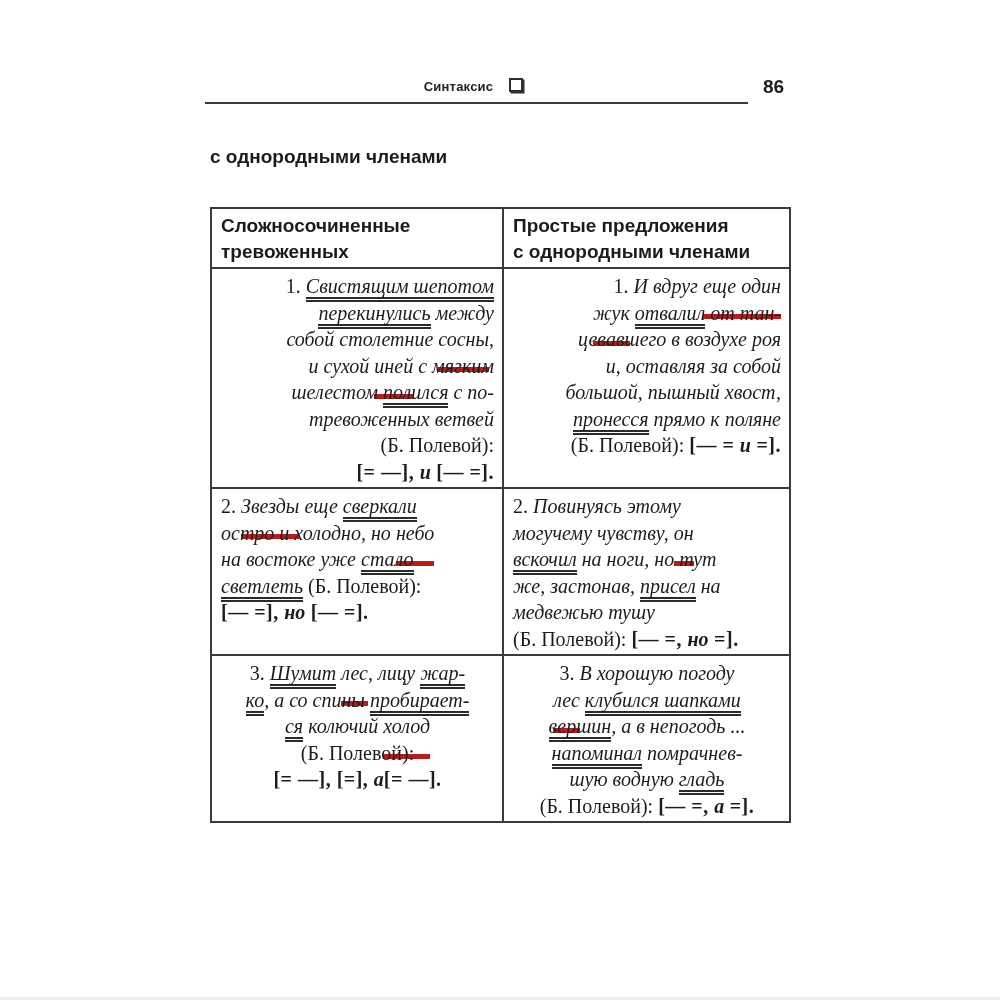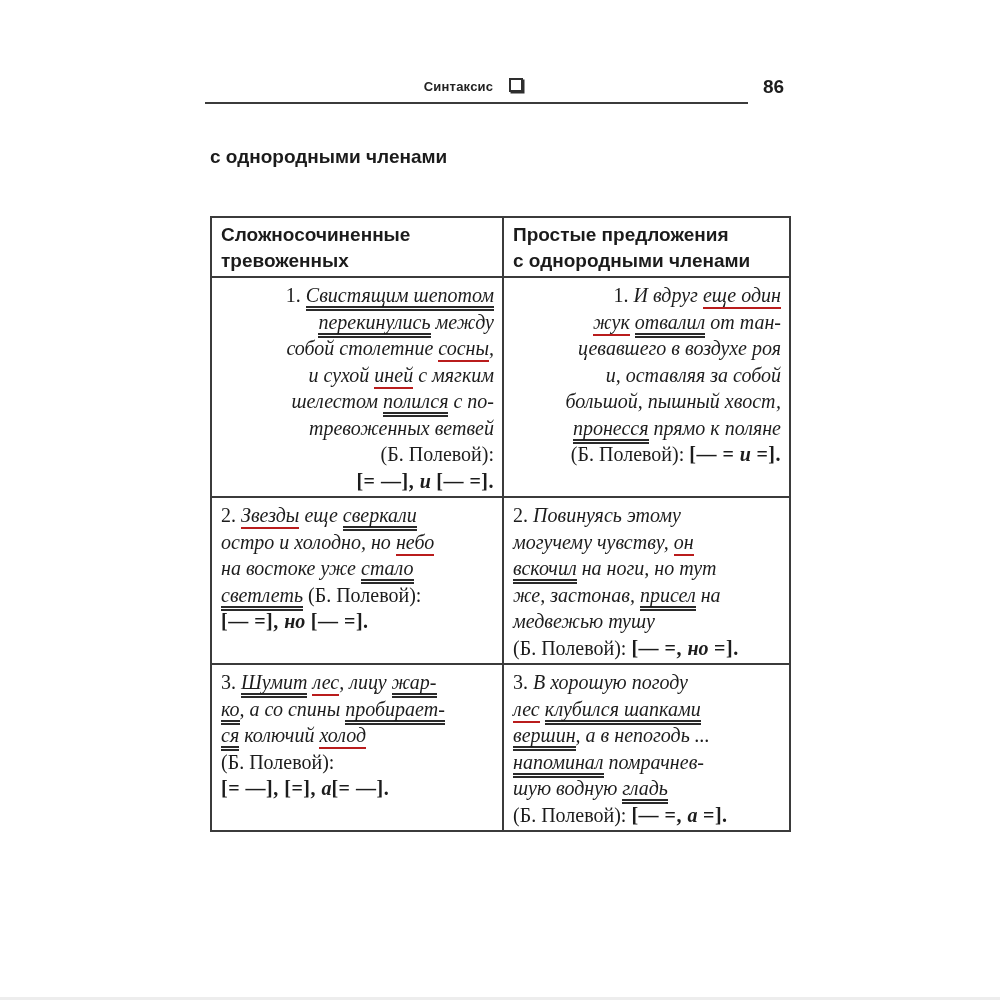--- a/index.html
+++ b/index.html
@@ -53,21 +53,21 @@
     font-size: 19px;
     font-weight: 700;
     line-height: 28px;
     color: #1b1b1b;
   }
   .doc-title div { white-space: nowrap; }
 
   
   table.cmp {
     position: absolute;
-    left: 210px; top: 216px;
+    left: 210px; top: 207px;
     border-collapse: collapse;
     table-layout: fixed;
   }
   table.cmp th, table.cmp td {
     border: 2px solid #3b3b3b;
     vertical-align: top;
     text-align: left;
     padding: 4px 8px 2px 9px;
   }
   table.cmp th {
@@ -84,26 +84,26 @@
     font-size: 20px;
     line-height: 26.5px;
     color: #1c1c1c;
   }
   td.c-l { width: 273px; }
   td.c-r { width: 268px; }
   th.c-l { width: 273px; }
   th.c-r { width: 268px; }
   tr.r1 td { height: 212px; text-align: right; }
   tr.r2 td { height: 158px; }
-  tr.r3 td { height: 154px; }
+  tr.r3 td { height: 154px; text-align: center; }
 
   
   .sg-p  { }
   .sg-r  { font-style: normal; }                              
-  .sg-u1 { border-bottom: 2px solid #b91c1c; padding-bottom: 1px; }   
+  .sg-u1 { border-bottom: 5px solid #b91c1c; padding-bottom: 17px; }   
   .sg-u2 { border-bottom: 5px double #2a2a2a; }                        
   .sg-s  { font-style: normal; font-weight: 700; letter-spacing: 0.5px; } 
   .sg-si { font-style: italic; font-weight: 700; }                     
 
   .page-bottom-edge {
     position: absolute;
     left: 0; bottom: 0; width: 1000px; height: 3px;
     background: #ededed;
   }
 </style>

